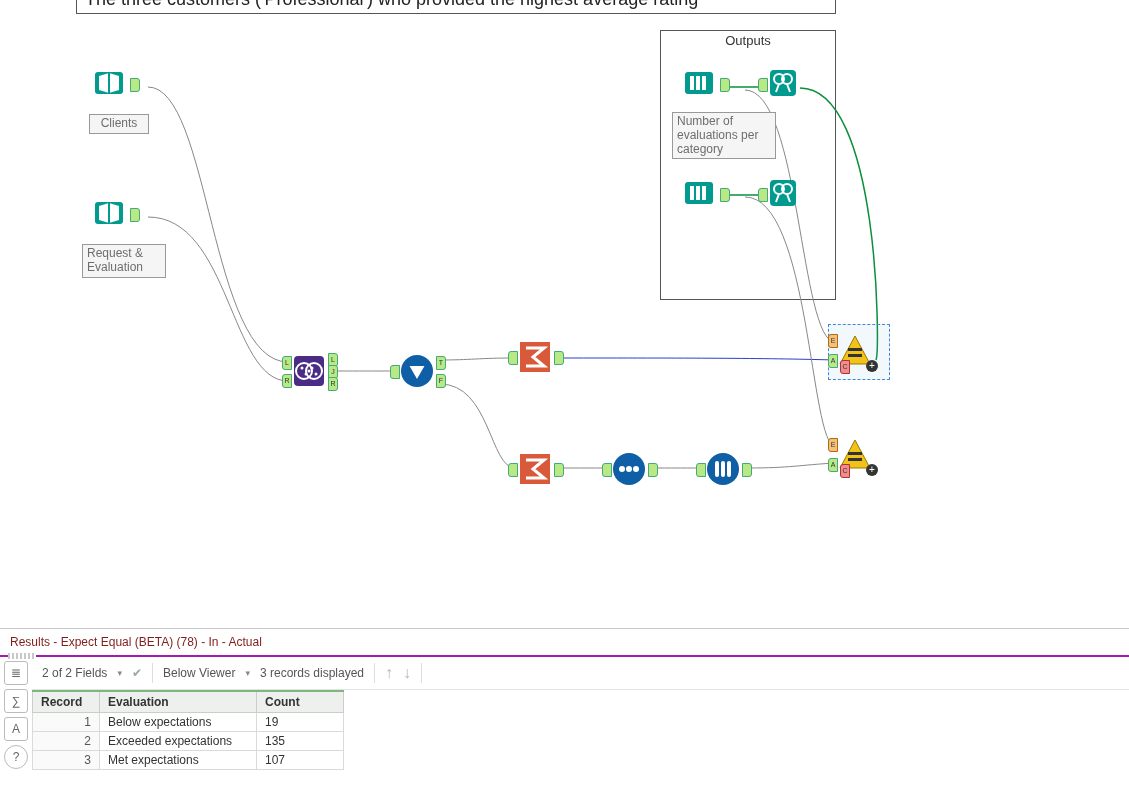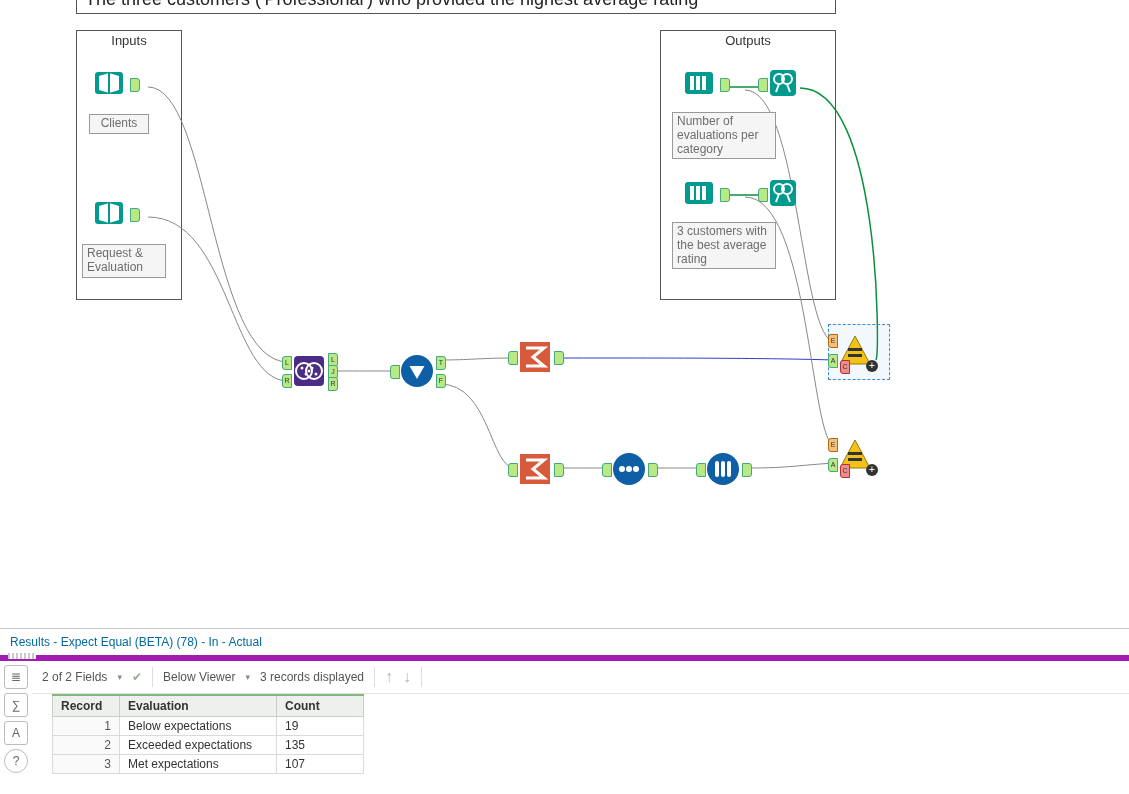--- a/index.html
+++ b/index.html
@@ -14,47 +14,44 @@
 .anchor.in{border-radius:3px 0 0 3px;}
 .anchor.out{border-radius:0 3px 3px 0;}
 .sel-box{position:absolute;border:1px dashed #3b8ad8;background:rgba(80,150,230,0.07);}
 svg.wires{position:absolute;left:0;top:0;width:1129px;height:628px;pointer-events:none;}
 path.wire{fill:none;stroke:#888;stroke-width:1;}
 path.wire.blue{stroke:#2a40c8;}
 path.wire.green{stroke:#0a8f3c;stroke-width:1.5;}
 
 
 .results{border-top:1px solid #c9c9c9;background:#fff;}
-.results-title{font-size:12px;color:#0369a1;padding:6px 10px;border-bottom:6px solid #a21caf;position:relative;}
+.results-title{font-size:12px;color:#7f1d1d;padding:6px 10px;border-bottom:2px solid #a21caf;position:relative;}
 .grip{position:absolute;left:8px;top:24px;width:28px;height:6px;background:repeating-linear-gradient(90deg,#c8c8c8 0 2px,#fff 2px 4px);}
 .toolbar{display:flex;align-items:center;gap:10px;padding:6px 10px;border-bottom:1px solid #e3e3e3;color:#555;}
 .side-icons{display:flex;flex-direction:column;gap:4px;padding:4px;float:left;}
 .side-icons .sic{width:22px;height:22px;border:1px solid #bbb;border-radius:3px;display:flex;align-items:center;justify-content:center;color:#666;font-size:12px;}
 .toolbar .chev{font-size:9px;color:#888;}
 .toolbar .sep{width:1px;height:20px;background:#ddd;}
 .toolbar .arrow{font-size:16px;color:#b8b8b8;}
 .grid-wrap{display:flex;}
-.grid{border-collapse:collapse;margin-left:20px;}
+.grid{border-collapse:collapse;margin-left:0;}
 .grid th{background:#eef0ee;border:1px solid #c9cec9;border-top:2px solid #7fb77f;font-weight:600;text-align:left;padding:3px 8px;font-size:12px;}
 .grid td{border:1px solid #d8dcd8;padding:2px 8px;font-size:12px;}
 .grid td.rn{text-align:right;color:#555;background:#fafafa;width:50px;}
 .grid th.rn{width:50px;}
 </style>
 </head>
 <body>
 
 <div class="canvas-area">
 
   <div class="title-box">
     <span>The three customers ('Professional') who provided the highest average rating</span>
   </div>
 
-  <div class="container-box" style="left:76px;top:30px;width:104px;height:268px;">
-    <div class="container-title">Inputs</div>
-  </div>
 
   <div class="container-box" style="left:660px;top:30px;width:174px;height:268px;">
     <div class="container-title">Outputs</div>
   </div>
 
   <svg class="wires">
 
     <path class="wire" d="M148,87 C210,87 210,362 288,362"></path>
 
     <path class="wire" d="M148,217 C230,217 230,381 288,381"></path>
@@ -196,21 +193,20 @@
 
   <div class="node" style="left:682px;top:176px;">
     <svg class="tool" viewBox="0 0 34 34">
         <rect x="3" y="6" width="28" height="22" rx="3" fill="#009a8e"></rect>
         <rect x="8" y="10" width="4" height="14" fill="#fff"></rect>
         <rect x="14" y="10" width="4" height="14" fill="#fff"></rect>
         <rect x="20" y="10" width="4" height="14" fill="#fff"></rect>
       </svg>
     <div class="anchor out" style="left:38px;top:12px;"></div>
   </div>
-  <div class="node-label" style="position:absolute;left:672px;top:222px;width:94px;">3 customers with the best average rating</div>
 
   <div class="node" style="left:768px;top:178px;">
     <svg width="30" height="30" viewBox="0 0 30 30">
         <rect x="2" y="2" width="26" height="26" rx="4" fill="#009a8e"></rect>
       <circle cx="11" cy="11" r="5" fill="none" stroke="#fff" stroke-width="2"></circle>
         <circle cx="19" cy="11" r="5" fill="none" stroke="#fff" stroke-width="2"></circle>
       <path d="M11 16 L8 24 M19 16 L22 24" stroke="#fff" stroke-width="2"></path>
       </svg>
     <div class="anchor in" style="left:-10px;top:10px;"></div>
   </div>

